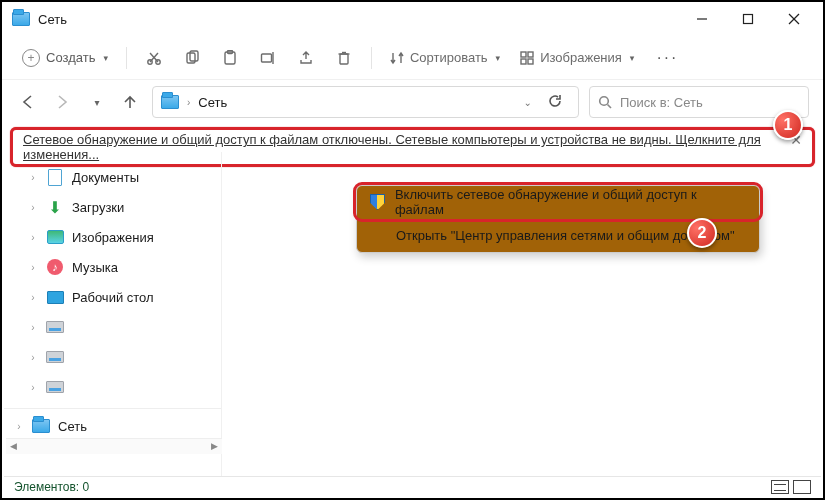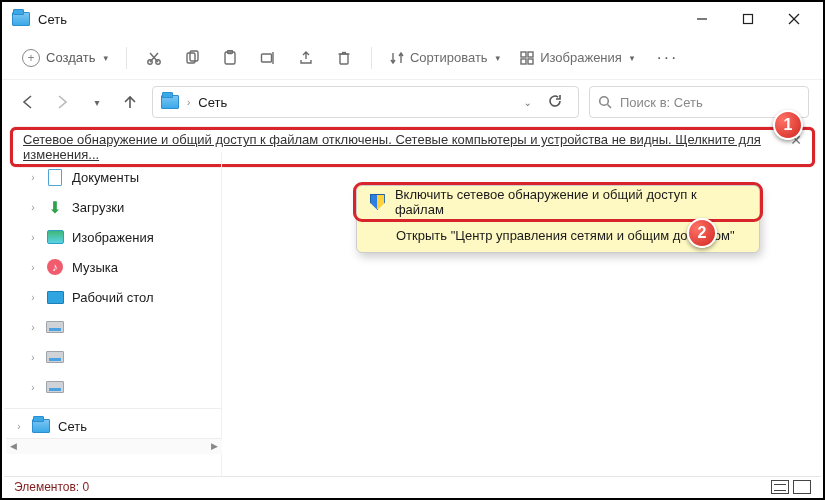--- a/index.html
+++ b/index.html
@@ -134,21 +134,21 @@
   .side-net { padding-left:10px !important; }
   .side-scroll { position:absolute; left:2px; bottom:22px; width:216px; height:16px; border-top:1px solid #eee; background:#fafafa; }
   .side-scroll::before { content:"◀"; font-size:9px; color:#888; position:absolute; left:4px; top:2px; }
   .side-scroll::after  { content:"▶"; font-size:9px; color:#888; position:absolute; right:4px; top:2px; }
   
   .mainpane { position:relative; flex:1; }
   
   .ctxmenu {
     position:absolute; left:354px; top:183px;
     width:404px;
-    background:#fef9c3; border:1px solid #ccc; border-radius:6px;
+    background:#a16207; border:1px solid #ccc; border-radius:6px;
     box-shadow: 2px 4px 10px rgba(0,0,0,.2);
     z-index: 50;
   }
   .ctxitem {
     height:34px; display:flex; align-items:center; gap:10px;
     padding: 0 14px; font-size:13px;
   }
   .ctxitem.highlight {
     outline: 3px solid #d8242b;
     border-radius: 6px;
@@ -159,21 +159,21 @@
     background:
       linear-gradient(to right, #2f7fe0 0 50%, #ffd23a 50% 100%);
     clip-path: polygon(0 0, 100% 0, 100% 55%, 50% 100%, 0 55%);
     border:1px solid #195faa;
   }
   
   .statusbar {
     position:absolute; left:2px; right:2px; bottom:2px; height:20px;
     border-top:1px solid #e6e6e6;
     display:flex; align-items:center; padding:0 10px;
-    font-size:12px; color:#7f1d1d;
+    font-size:12px; color:#14532d;
   }
   .viewicons { margin-left:auto; display:flex; gap:4px; color:#555; }
   .viewicons .vi { width:18px; height:14px; border:1.2px solid #444; }
   .viewicons .vi.list::before { content:""; display:block; border-top:1.2px solid #444; border-bottom:1.2px solid #444; height:5px; margin:3px 2px; }
   
   .marker {
     position:absolute; width:30px; height:30px; border-radius:50%;
     background: radial-gradient(circle at 30% 30%, #ff7166, #cf2720);
     border:2px solid #fff;
     box-shadow: 0 2px 4px rgba(0,0,0,.4);

